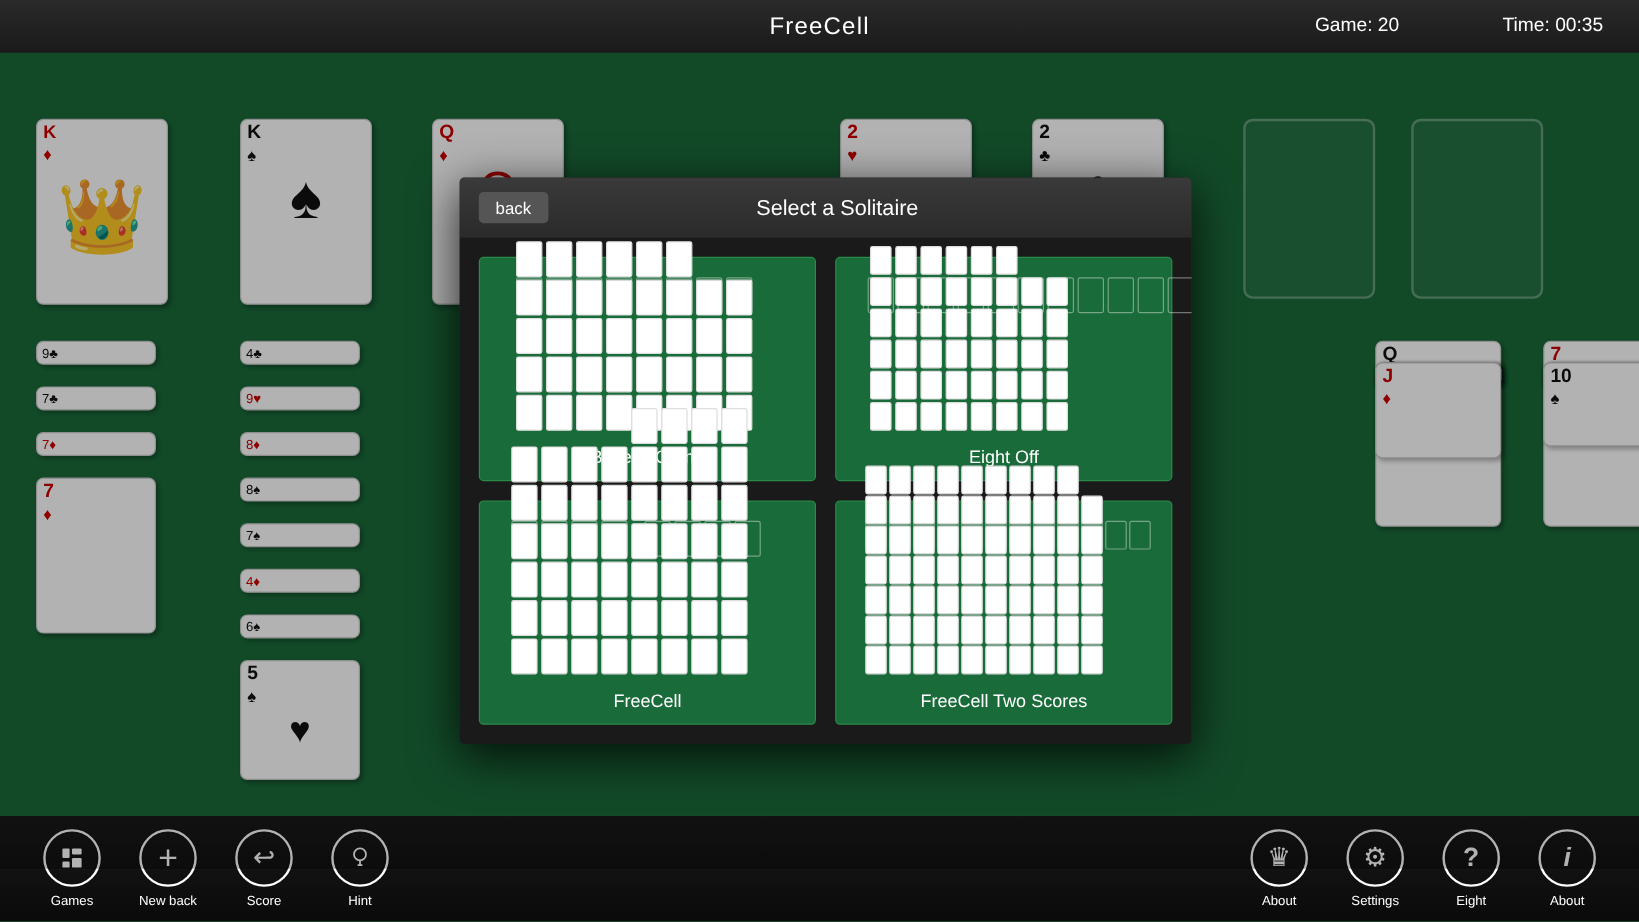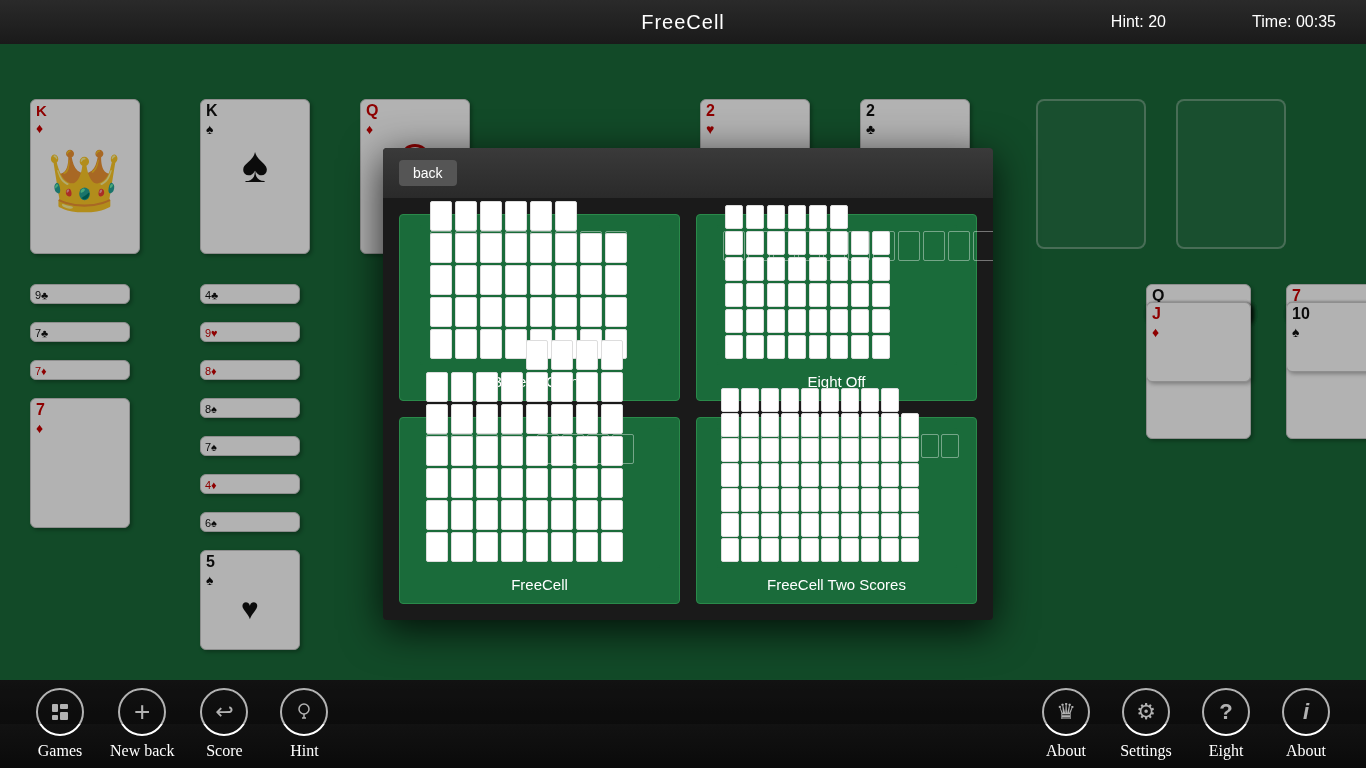--- a/index.html
+++ b/index.html
@@ -113,22 +113,21 @@
       border: 2px solid #ffffff;
       border-radius: 50%;
       display: flex;
       align-items: center;
       justify-content: center;
       color: #ffffff;
       font-size: 22px;
     }
     .toolbar-label {
       color: #ffffff;
-      font-size: 16px;
-      font-family: Liberation Serif, serif;
+      font-size: 11px;
     }
 
     
     #modal-overlay {
       position: absolute;
       top: 0; left: 0;
       width: 100%; height: 680px;
       background: rgba(0,0,0,0.3);
       display: flex;
       align-items: center;
@@ -237,21 +236,21 @@
       border: 1px solid #ccc;
       box-shadow: 2px 2px 4px rgba(0,0,0,0.3);
     }
   </style>
 </head>
 <body>
 
 <div id="header">
   <span id="header-title">FreeCell</span>
   <span id="header-score">
-    <span>Hint:</span>
+    <span>Game:</span>
     <span>20</span>
   </span>
   <span id="header-time">
     <span>Time:</span>
     <span>00:35</span>
   </span>
 </div>
 
 <div id="game-table">
 
@@ -379,20 +378,21 @@
     <div class="bg-card card-black" style="width:105px;height:70px;margin-top:18px;">
       <div class="card-rank">10</div>
       <div class="card-suit-sm">♠</div>
     </div>
   </div>
 
   <div id="modal-overlay">
     <div id="modal">
       <div id="modal-header">
         <button id="back-btn">back</button>
+        <span id="modal-title">Select a Solitaire</span>
       </div>
       <div id="modal-body">
 
         <div class="game-option">
           <div class="game-preview">
 
             <div style="position:absolute;top:6px;left:10px;display:flex;gap:3px;">
               <div class="mini-placeholder"></div>
               <div class="mini-placeholder"></div>
               <div class="mini-placeholder"></div>

